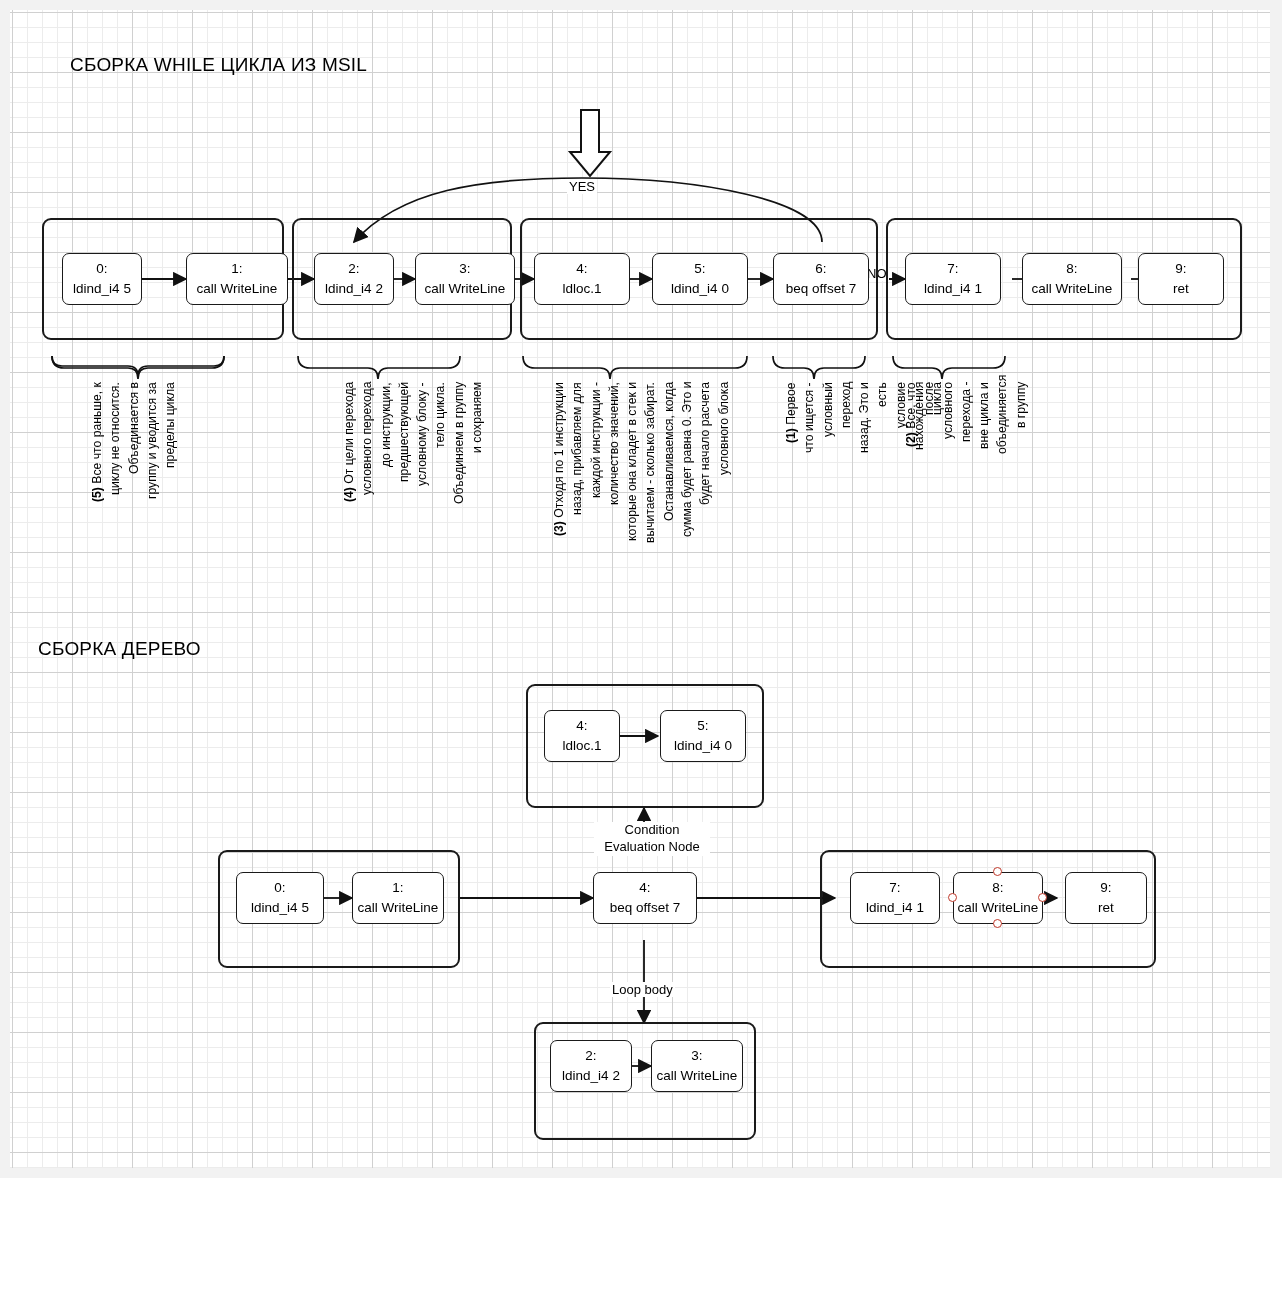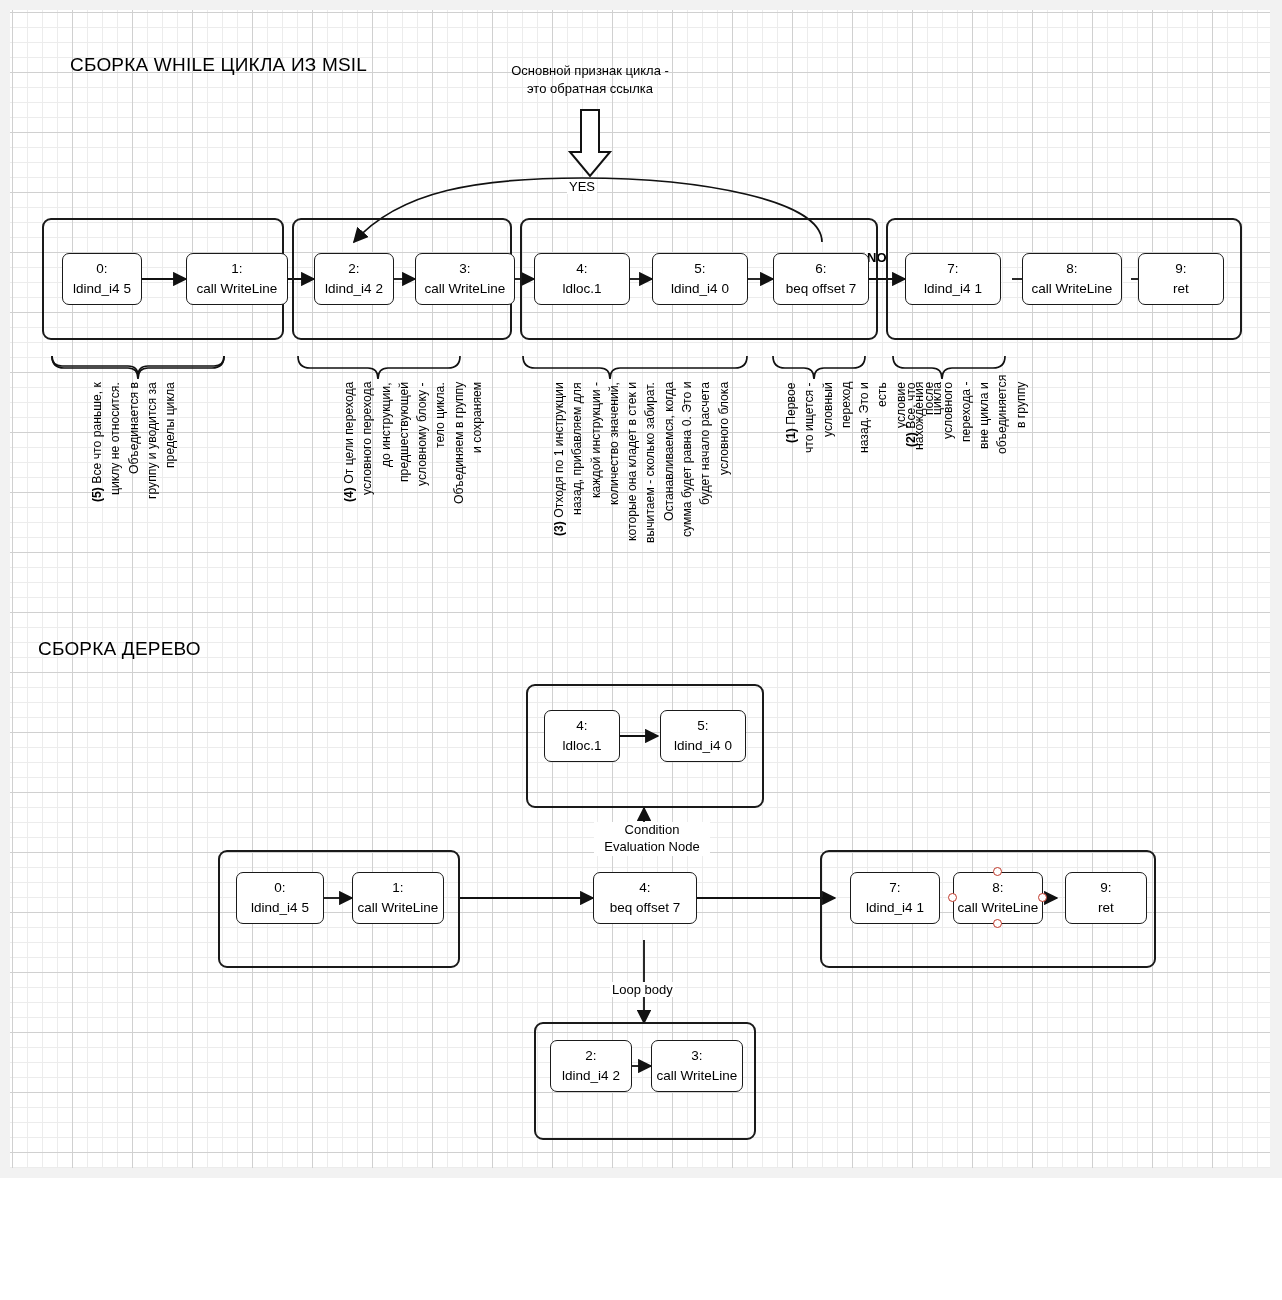--- a/index.html
+++ b/index.html
@@ -181,25 +181,23 @@
 
       <line x1="607" y1="726" x2="648" y2="726" stroke="#111" stroke-width="1.8" marker-end="url(#arS)"></line>
       <line x1="313" y1="888" x2="342" y2="888" stroke="#111" stroke-width="1.8" marker-end="url(#arS)"></line>
       <line x1="884" y1="888" x2="913" y2="888" stroke="#111" stroke-width="1.8" marker-end="url(#arS)"></line>
       <line x1="1022" y1="888" x2="1047" y2="888" stroke="#111" stroke-width="1.8" marker-end="url(#arS)"></line>
       <line x1="621" y1="1056" x2="641" y2="1056" stroke="#111" stroke-width="1.8" marker-end="url(#arS)"></line>
     </svg>
 
     <div class="section-title" style="left:28px; top:44px;margin-left:32px;">СБОРКА WHILE ЦИКЛА ИЗ MSIL</div>
 
-    <div class="note-top" style="left:450px; top:52px; width:260px;">Основной признак цикла -
-это обратная ссылка</div>
 
     <div class="edge-label" style="left:557px; top:162px;margin-top:7px;">YES</div>
-    <div class="edge-label" style="left:855px; top:240px;font-weight:bold;">NO</div>
+    <div class="edge-label" style="left:855px; top:256px;">NO</div>
 
     <div class="section-title" style="left:28px; top:628px;">СБОРКА ДЕРЕВО</div>
 
     <div class="group-box" style="left:32px; top:208px; width:242px; height:122px;"></div>
     <div class="group-box" style="left:282px; top:208px; width:220px; height:122px;"></div>
     <div class="group-box" style="left:510px; top:208px; width:358px; height:122px;"></div>
     <div class="group-box" style="left:876px; top:208px; width:356px; height:122px;"></div>
 
     <div class="node" style="left:52px; top:243px; width:80px; height:52px;">
       <span class="ln1">0:</span>

